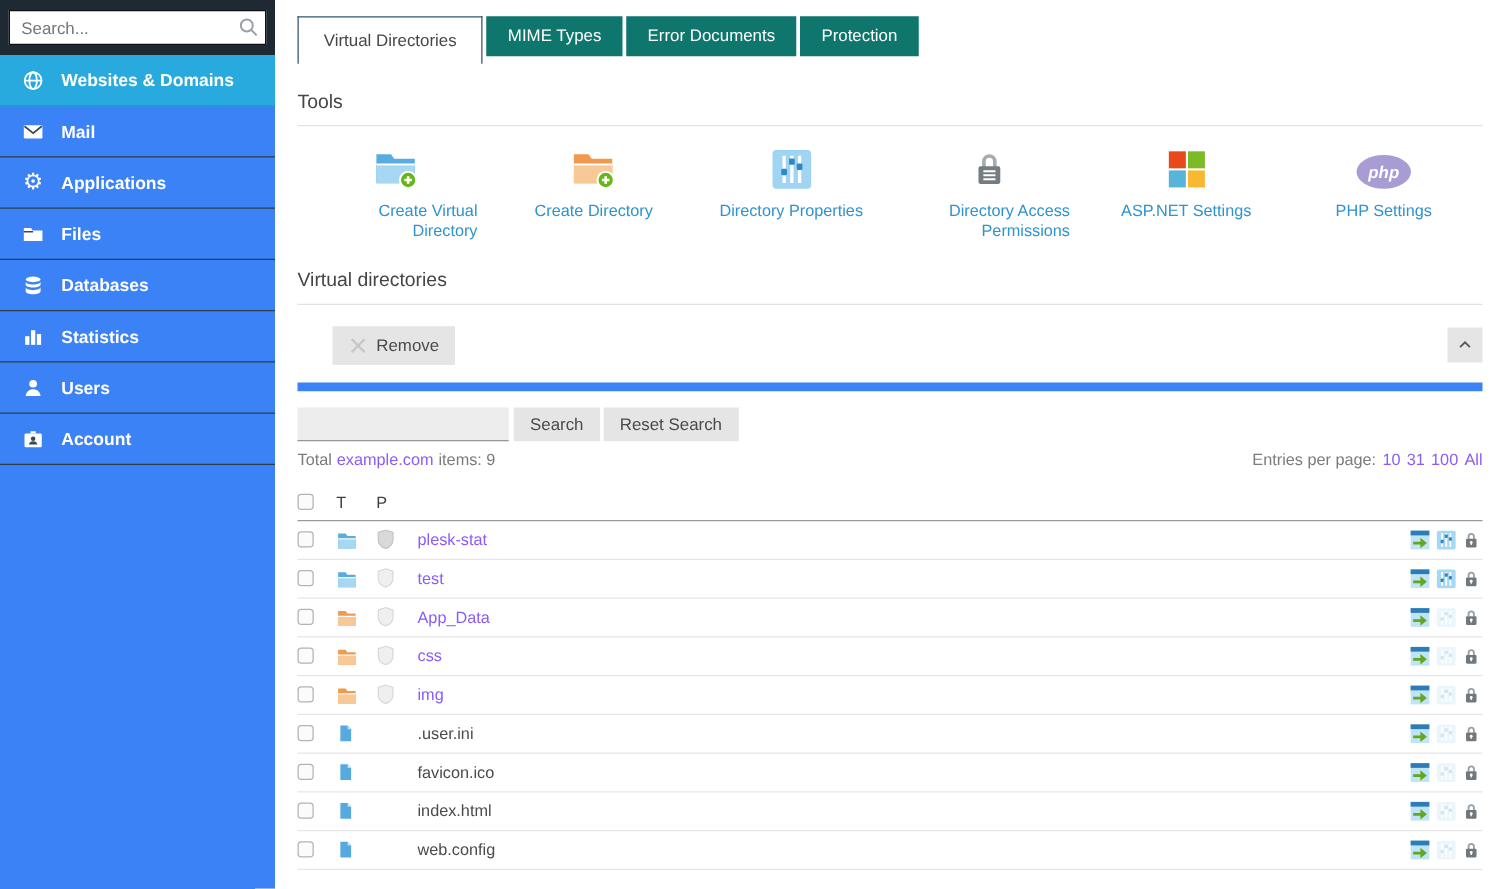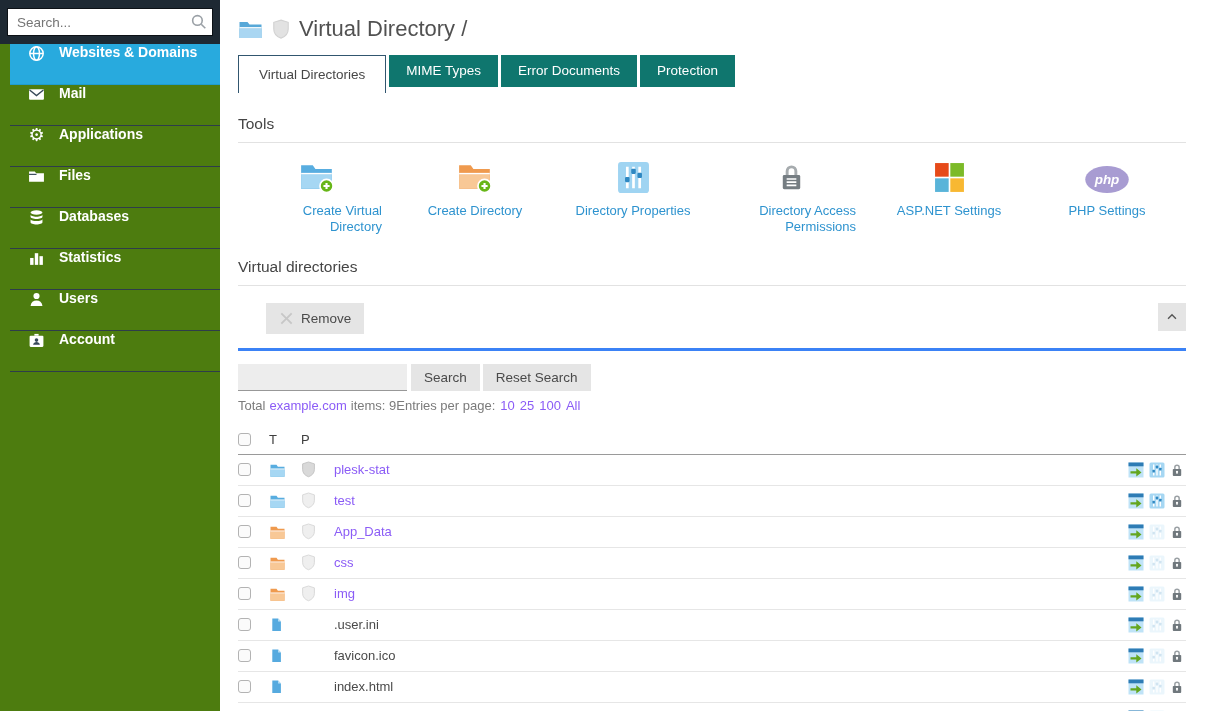--- a/index.html
+++ b/index.html
@@ -1,27 +1,27 @@
 <!DOCTYPE html>
 <html><head>
 <meta charset="utf-8">
 <style>
   * { box-sizing:border-box; margin:0; padding:0; }
   html,body { width:1206px; height:711px; overflow:hidden; }
   body { display:flex; font-family:"Liberation Sans",sans-serif; background:#fff; color:#444; }
 
   
-  .sidebar { width:220px; min-width:220px; background:#4d7c0f; height:711px; }
+  .sidebar { width:220px; min-width:220px; background:#3b82f6; height:711px; }
   .sb-search { height:44px; background:#1e2933; display:flex; align-items:center; padding:0 7px; }
   .search-wrap { position:relative; flex:1; }
   .search-wrap input { width:100%; height:28px; border:1px solid #0c1116; background:#fff; font-family:"Liberation Sans",sans-serif;
       font-size:13.5px; color:#555; padding:0 28px 0 9px; outline:none; }
   .search-wrap .mag { position:absolute; right:6px; top:5px; width:17px; height:17px; }
-  .sb-item { height:41px; display:flex; gap:13px; padding:0 4px 0 17px;
-      border-bottom:1px solid #2e3d4b; color:#fff; font-size:14px; font-weight:600; cursor:pointer;margin-left:10px; }
+  .sb-item { height:41px; display:flex; align-items:center; gap:13px; padding:0 4px 0 17px;
+      border-bottom:1px solid #2e3d4b; color:#fff; font-size:14px; font-weight:600; cursor:pointer; }
   .sb-item.active { background:#28aade; border-bottom-color:#1f9ccd; }
   .sb-item .i { width:19px; height:18px; display:flex; align-items:center; justify-content:center; color:#fff; }
   .sb-item .i svg { width:17px; height:17px; }
   .gear-glyph { font-size:18px; line-height:16px; color:#fff; font-family:"DejaVu Sans",sans-serif; }
 
   
   .content { flex:1; padding:0 20px 0 18px; }
   .page-title { margin-top:16px; display:flex; align-items:center; gap:9px; font-size:22px; color:#515151; }
   .page-title .i svg { display:block; }
 
@@ -30,32 +30,32 @@
   .tab.active { background:#fff; color:#474747; border:1px solid #31566f; border-bottom:none; line-height:37px; padding:0 20px; }
 
   .section-h { font-size:15.5px; font-weight:400; color:#454545; margin-top:22px; padding-bottom:9px; border-bottom:1px solid #e2e2e2; }
 
   .tools-row { display:flex; margin-top:15px; }
   .tool { flex:1; display:flex; flex-direction:column; align-items:center; text-align:right; gap:9px;
       color:#2e93cf; font-size:13px; line-height:1.25; cursor:pointer; }
   .tool .i { height:36px; display:flex; align-items:flex-end; justify-content:center; }
   .tool-label { max-width:130px; }
 
-  .toolbar { margin-top:17px; padding-bottom:14px; border-bottom:3px solid #3b82f6; display:flex;
-      justify-content:space-between; align-items:flex-start;padding-left:28px; }
+  .toolbar { margin-top:17px; padding-bottom:14px; border-bottom:7px solid #3b82f6; display:flex;
+      justify-content:space-between; align-items:center;padding-left:28px; }
   .btn { background:#e5e5e5; border:none; color:#4a4a4a; font-family:"Liberation Sans",sans-serif; font-size:13.5px;
       padding:0 13px; height:31px; display:inline-flex; align-items:center; gap:7px; cursor:pointer; }
   .collapse-btn { width:28px; height:28px; background:#e5e5e5; display:flex; align-items:center; justify-content:center; cursor:pointer; }
 
   .search-row { margin-top:13px; display:flex; gap:3px; align-items:flex-end; }
   .filter-input { width:169px; height:27px; background:#ededed; border:none; border-bottom:1px solid #989898;
       font-family:"Liberation Sans",sans-serif; font-size:13px; padding:0 8px; outline:none; margin-right:1px; }
   .btn.small { height:27px; }
 
-  .meta-row { display:flex; align-items:center; font-size:13px; color:#7b7b7b; margin-top:7px; }
+  .meta-row { display:flex; justify-content:space-between; align-items:center; font-size:13px; color:#7b7b7b; margin-top:7px; }
   .meta-left { display:flex; gap:4px; }
   .entries { display:flex; gap:5px; }
   .link { color:#8b5cf6; cursor:pointer; }
 
   .table { margin-top:13px; }
   .thead { display:flex; align-items:center; height:29px; border-bottom:1px solid #9a9a9a; font-size:13px; color:#3f3f3f; }
   .trow { display:flex; align-items:center; height:31px; border-bottom:1px solid #e6e6e6; font-size:13px; color:#4a4a4a; }
   .c-cb { width:31px; display:flex; align-items:center; }
   .c-t  { width:32px; display:flex; align-items:center; }
   .c-p  { width:33px; display:flex; align-items:center; }
@@ -156,35 +156,20 @@
             <path d="M4.8 11.9c.3-1.6 1.6-2.4 3.2-2.4s2.9.8 3.2 2.4z" fill="#38495a"></path>
           </svg>
         </span>
         <span>Account</span>
       </div>
     </div>
 </div>
 
 <div class="content">
 
-  <div class="page-title">
-    <span class="i">
-      <svg viewBox="0 0 24 22" width="25" height="22">
-        <path d="M1 4h8l2 2.5h12V20H1z" fill="#57a8d8"></path>
-        <path d="M1 10.2h22V20H1z" fill="#a9d6f2"></path>
-        <path d="M1 9.7h22" stroke="#fff" stroke-width="1.2"></path>
-        </svg>
-    </span>
-    <span class="i">
-      <svg viewBox="0 0 16 18" width="18" height="20">
-        <path d="M8 1l6.5 2v6c0 4-2.6 6.9-6.5 8.2C4.1 15.9 1.5 13 1.5 9V3z" fill="#e2e2e2" stroke="#d2d2d2"></path>
-        </svg>
-    </span>
-    <span>Virtual Directory /</span>
-  </div>
 
   <div class="tabs" id="tabs">
       <div class="tab active">Virtual Directories</div>
       <div class="tab">MIME Types</div>
       <div class="tab">Error Documents</div>
       <div class="tab">Protection</div>
     </div>
 
   <div class="section-h">Tools</div>
   <div class="tools-row" id="tools-row">
@@ -290,21 +275,21 @@
 
   <div class="meta-row">
     <span class="meta-left" id="total-top">
         <span>Total</span>
         <span class="link">example.com</span>
         <span>items: 9</span>
       </span>
     <span class="entries" id="entries-top">
         <span>Entries per page:</span>
         <span class="link">10</span>
-        <span class="link">25</span>
+        <span class="link">31</span>
         <span class="link">100</span>
         <span class="link">All</span>
       </span>
   </div>
 
   <div class="table">
     <div class="thead">
       <span class="c-cb">
           <span class="checkbox"></span>
         </span>

